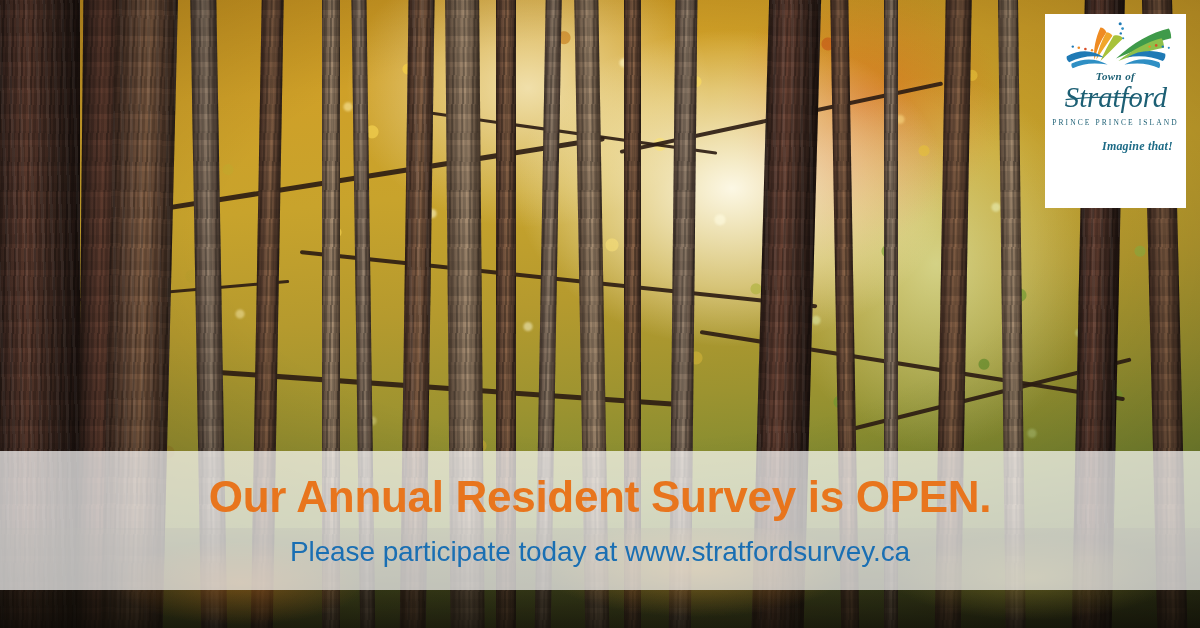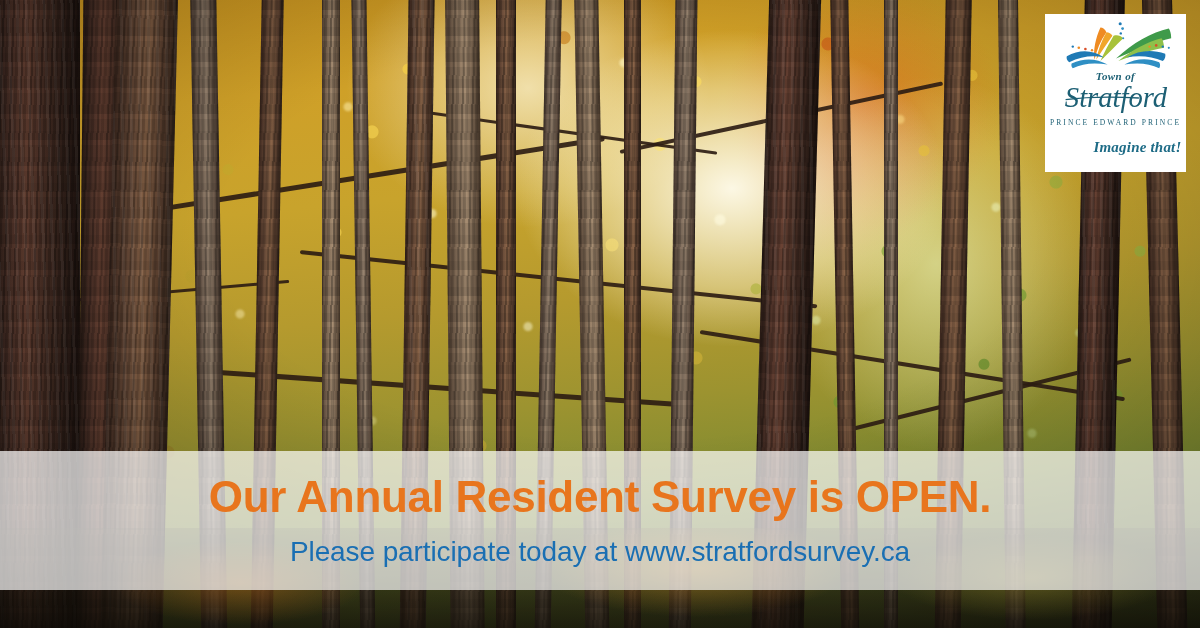--- a/index.html
+++ b/index.html
@@ -156,21 +156,21 @@
     font-size:28px;font-weight:normal;
     letter-spacing:-.1px;
     line-height:1;
     margin:0;padding-top:6px;
     white-space:nowrap;
   }
 
   
   .logo-card{
     position:absolute;left:1045px;top:14px;
-    width:141px;height:158px;
+    width:141px;height:194px;
     background:#fff;
     display:flex;flex-direction:column;
     align-items:center;
     padding-top:6px;
     box-sizing:border-box;
   }
   .logo-mark{width:120px;height:52px;display:block;}
   .logo-town{
     font-family:"Liberation Serif",serif;
     font-style:italic;font-weight:bold;
@@ -179,21 +179,21 @@
   }
   .logo-word{width:126px;height:38px;display:block;margin-top:-3px;}
   .logo-pei{
     font-family:"Liberation Serif",serif;
     font-size:7.5px;color:#1c5f74;
     letter-spacing:2.1px;margin-top:1px;
   }
   .logo-tag{
     font-family:"Liberation Serif",serif;
     font-style:italic;font-weight:bold;
-    font-size:15px;color:#1d6b86;
+    font-size:12px;color:#1d6b86;
     margin-top:12px;letter-spacing:.2px;margin-left:44px;
   }
 </style>
 </head>
 <body>
 
 <div class="poster">
 
   <div class="photo">
     <div class="canopy"></div>
@@ -321,17 +321,17 @@
       <circle cx="188" cy="46" r="1.8" fill="#2f8fc4"></circle>
     </svg>
 
     <div class="logo-town">Town of</div>
 
     <svg class="logo-word" viewBox="0 0 220 62">
       <text x="110" y="46" text-anchor="middle" font-family="Liberation Serif, serif" font-style="italic" font-size="50" fill="#1c5f74">Stratford</text>
       <path d="M22 34 C60 29 110 29 150 31" stroke="#1c5f74" stroke-width="2.2" fill="none"></path>
     </svg>
 
-    <div class="logo-pei">PRINCE EDWARD PRINCE</div>
+    <div class="logo-pei">PRINCE PRINCE ISLAND</div>
     <div class="logo-tag">Imagine that!</div>
   </div>
 
 </div>
 
 </body></html>

